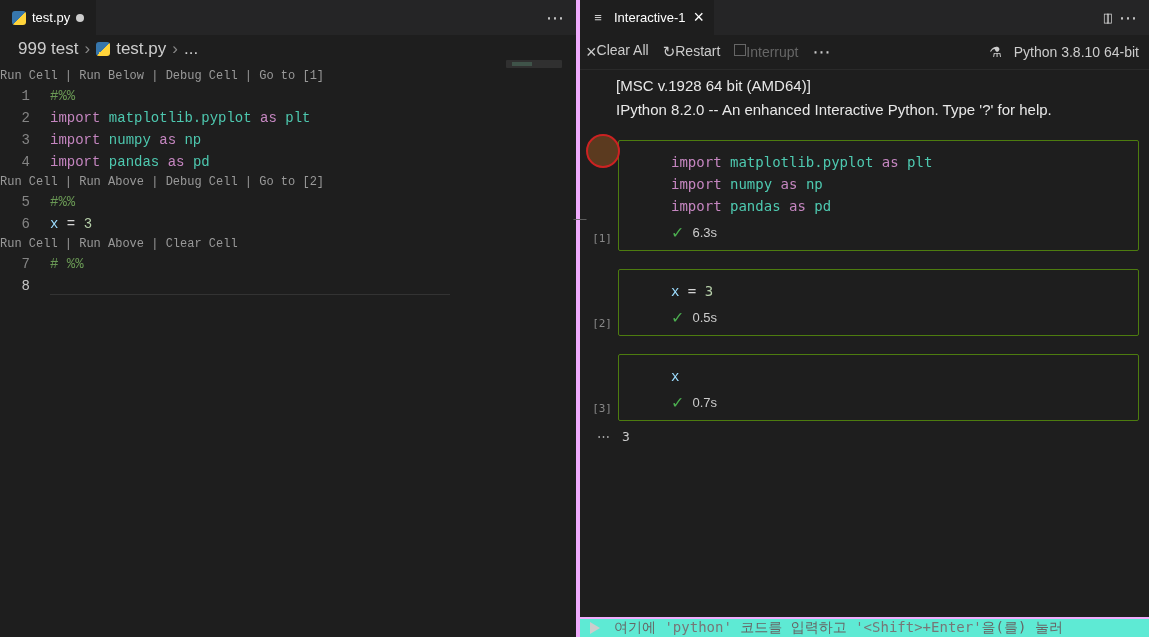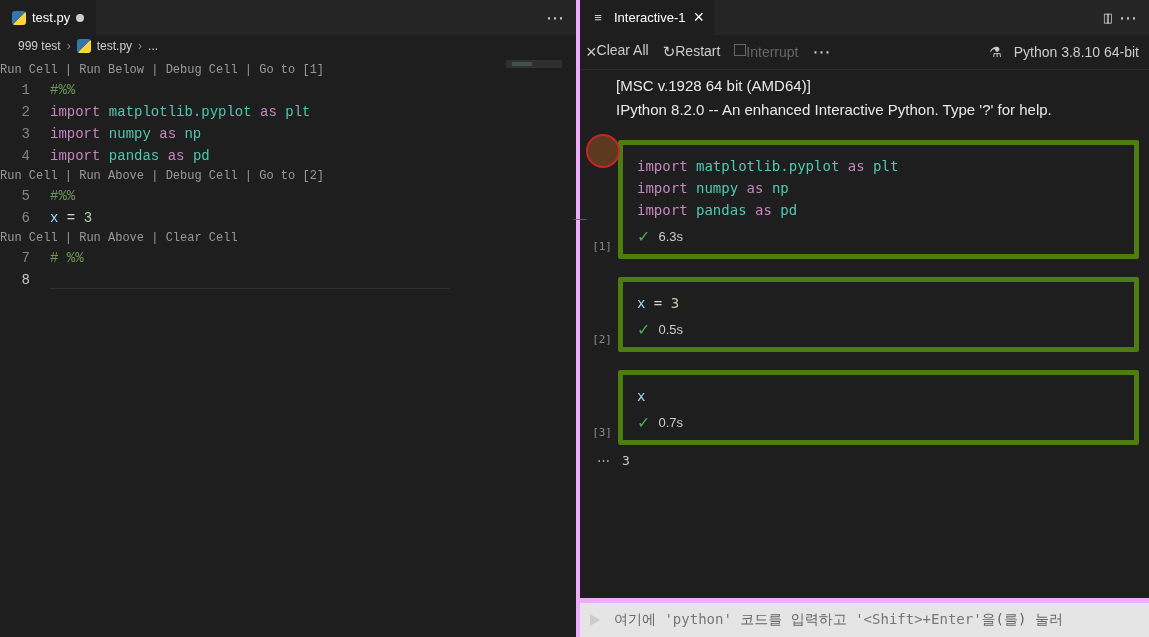--- a/index.html
+++ b/index.html
@@ -15,21 +15,21 @@
   }
   .left-panel { flex: 0 0 580px; display: flex; flex-direction: column; border-right: 4px solid #f0abfc; position: relative; }
   .right-panel { flex: 1; display: flex; flex-direction: column; }
   .tab-bar { display: flex; align-items: center; background: #252526; height: 35px; position: relative; }
   .tab {
     display: flex; align-items: center; gap: 6px; padding: 0 12px; height: 35px;
     background: #1e1e1e; color: #ffffff; border-right: 1px solid #252526;
   }
   .tab-modified { width: 8px; height: 8px; border-radius: 50%; background: #cccccc; }
   .tab-actions { margin-left: auto; display: flex; align-items: center; gap: 8px; padding-right: 12px; color: #cccccc; }
-  .breadcrumb { display: flex; align-items: center; gap: 6px; padding: 4px 18px 8px; font-size: 12px; color: #cccccc; }
+  .breadcrumb { display: flex; align-items: center; gap: 6px; padding: 4px 18px 8px; font-size: 17px; color: #cccccc; }
   .breadcrumb .sep { color: #888; }
   .editor { flex: 1; padding: 0 0 0 0; font-family: Consolas, "Courier New", monospace; font-size: 14px; line-height: 22px; position: relative; }
   .codelens { color: #999999; font-size: 12px; line-height: 18px; }
   .code-line { display: flex; }
   .gutter { width: 50px; text-align: right; color: #858585; padding-right: 20px; user-select: none; }
   .code { white-space: pre; }
   .kw { color: #c586c0; }
   .mod { color: #4ec9b0; }
   .alias { color: #4ec9b0; }
   .cm { color: #6a9955; }
@@ -56,29 +56,29 @@
   .tb-right { margin-left:auto; display:flex; align-items:center; gap:12px; color:#cccccc; }
   .stop-square { width:12px; height:12px; border:1.5px solid currentColor; display:inline-block; }
 
   .banner { padding: 4px 10px 12px 36px; font-size:15px; color:#e8e8e8; line-height:1.6; }
   
   .cells-area { flex:1; overflow:auto; padding: 0 10px 0 2px; position:relative; }
   .red-dot { position:absolute; top:0px; left:6px; width:34px; height:34px; border-radius:50%; background:#5b3a1f; border:2px solid #cc2222; z-index:5; }
   
   .cell-wrapper { display:flex; align-items:flex-end; gap:6px; margin: 10px 0 18px 0; }
   .cell-index { width:30px; text-align:right; color:#888; font-size:11px; font-family: Consolas, monospace; padding-bottom:6px; }
-  .cell-box { flex:1; border:5px solid #4d7c0f; border-radius:2px; background:#1e1e1e; }
+  .cell-box { flex:1; border:1px solid #4d7c0f; border-radius:2px; background:#1e1e1e;padding-left:38px; }
   .cell-code { padding: 10px 14px 2px; font-family: Consolas, monospace; font-size:14px; line-height:22px; white-space:pre; color:#d4d4d4; }
   .cell-status { display:flex; align-items:center; gap:8px; padding: 4px 14px 8px; font-size:13px; color:#cccccc; }
   .check { color:#4caf50; font-size:16px; }
   .cell-output { display:flex; align-items:center; gap:10px; padding: 4px 0 0 0px; }
   .cell-output .more { width:30px; text-align:right; color:#cccccc; letter-spacing:2px; }
   .cell-output .val { color:#cccccc; font-family: Consolas, monospace; }
 
-  .input-bar { display:flex; align-items:center; gap:14px; padding:8px 10px; border-top:5px solid #f0abfc; background:#e5e5e5; }
+  .input-bar { display:flex; align-items:center; gap:14px; padding:0 10px; border-top:2px solid #f0abfc; background:#5eead4; }
   .play-tri {
     width:0; height:0; border-left:10px solid #cccccc; border-top:6px solid transparent; border-bottom:6px solid transparent;
   }
   .input-placeholder { color:#666666; font-family: Consolas, monospace; font-size:14px; white-space:nowrap; overflow:hidden; }
   .input-placeholder .lit { color:#777; }
 
   .beaker-icon::before { content:'⚗'; font-size:14px; }
   .split-icon::before { content:'▯▯'; letter-spacing:-4px; font-size:13px; }
   .ellipsis::before { content:'⋯'; font-size:18px; }
   .x-icon::before { content:'×'; font-size:18px; }

